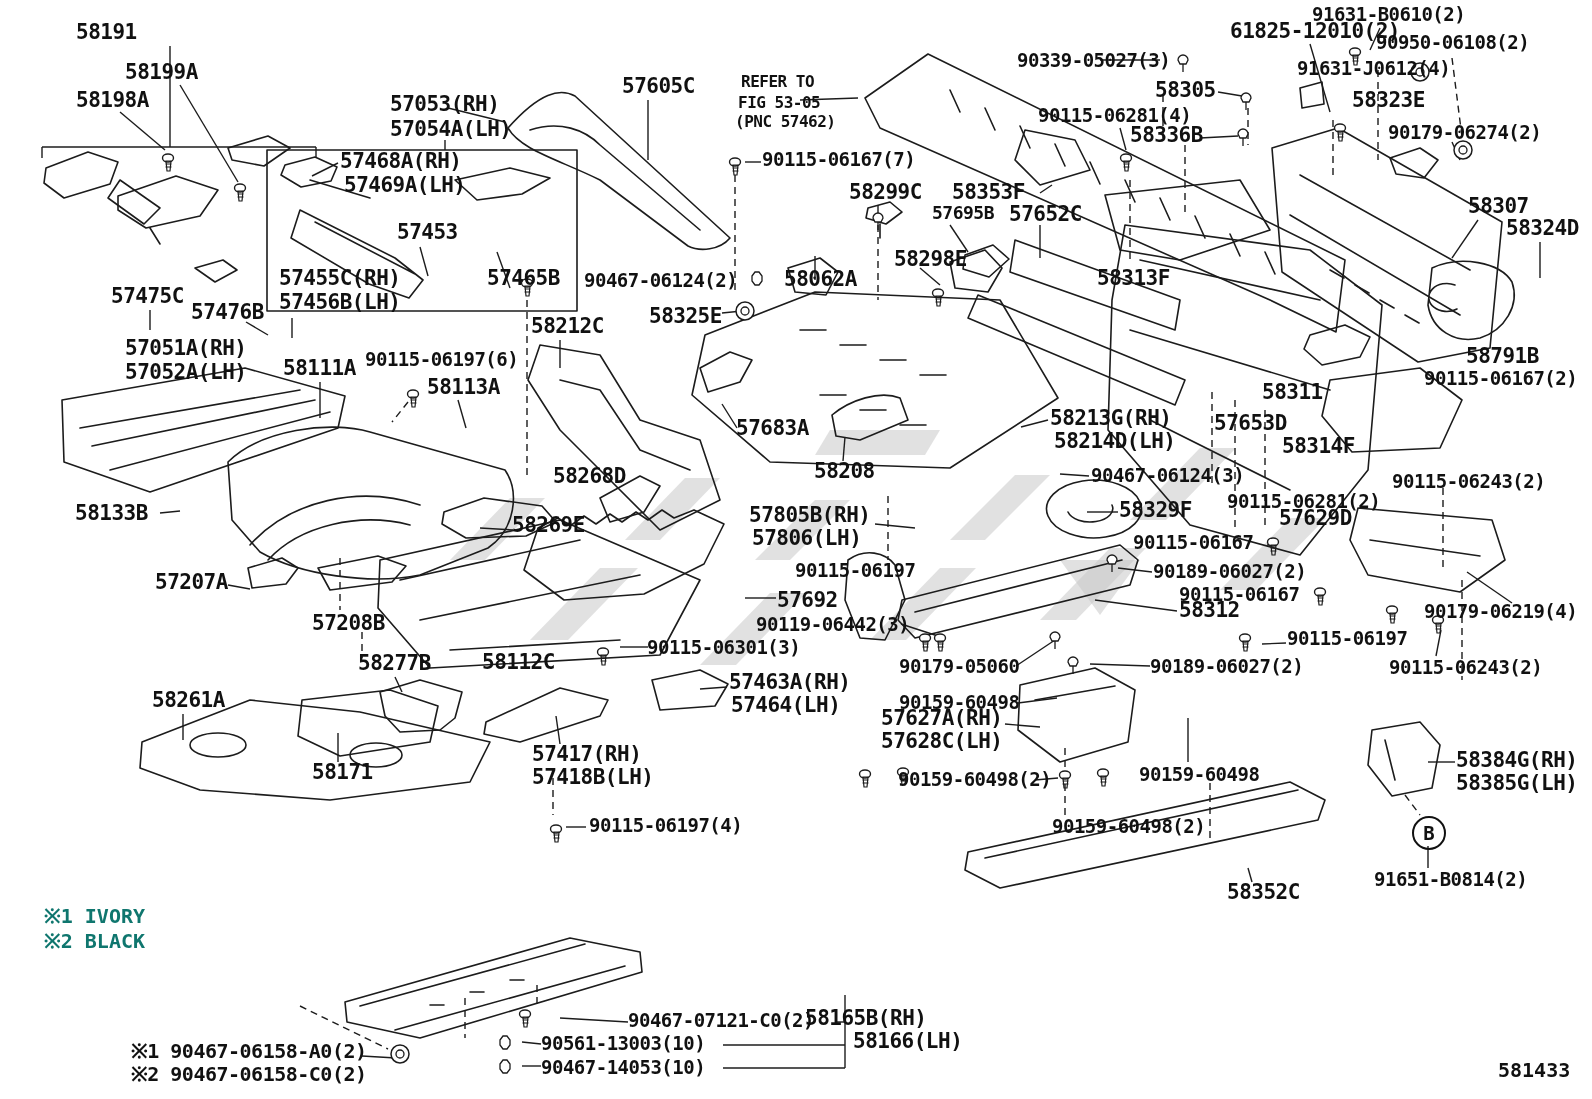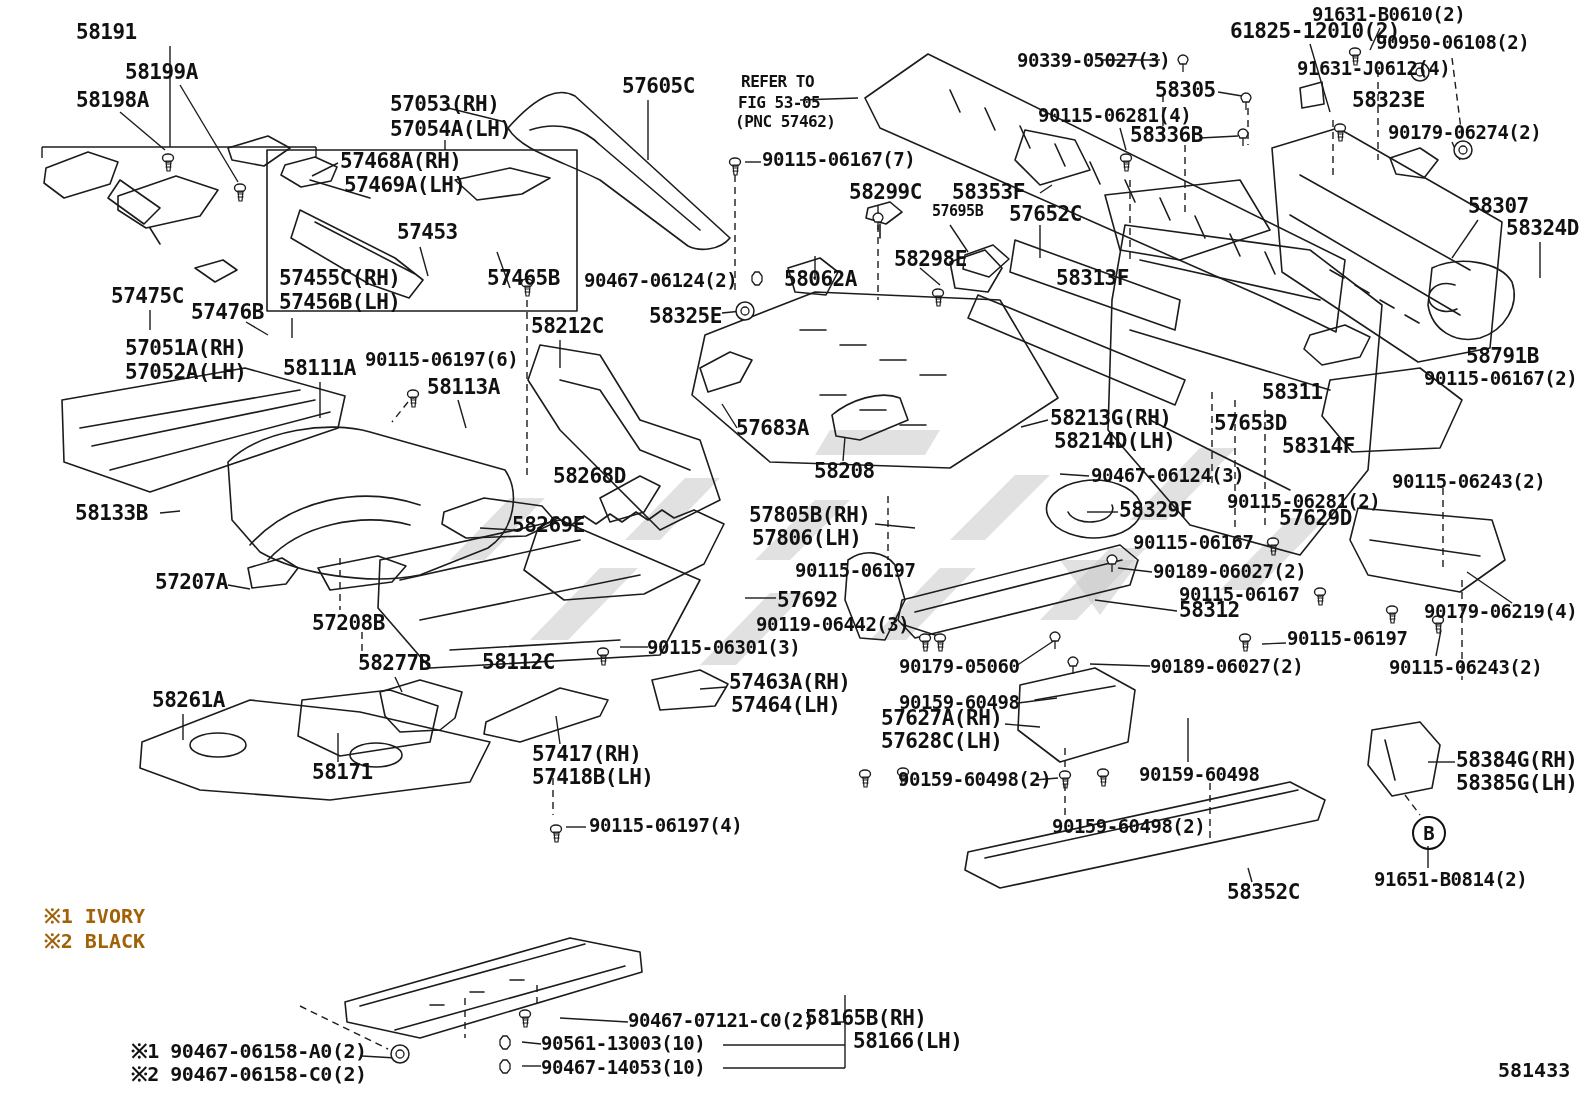--- a/index.html
+++ b/index.html
@@ -1,21 +1,21 @@
 <!DOCTYPE html>
 <html><head>
 <meta charset="utf-8">
 <style>
   html,body{margin:0;padding:0;background:#ffffff;}
   #stage{position:relative;width:1592px;height:1099px;background:#fff;overflow:hidden;
          font-family:"DejaVu Sans Mono","Liberation Mono",monospace;}
   #lineart{position:absolute;left:0;top:0;}
   .lbl{position:absolute;white-space:pre;font-weight:bold;color:#111;line-height:1;
        font-family:"DejaVu Sans Mono","Liberation Mono",monospace;letter-spacing:-0.5px;}
-  .note{position:absolute;white-space:pre;font-weight:bold;color:#a16207;font-size:20px;line-height:1;}
+  .note{position:absolute;white-space:pre;font-weight:bold;color:#0f766e;font-size:20px;line-height:1;}
   #marker-b{position:absolute;left:1412px;top:816px;width:30px;height:30px;border:2px solid #111;
             border-radius:50%;display:flex;align-items:center;justify-content:center;
             font-size:19px;font-weight:bold;color:#111;}
   #figcode{position:absolute;left:1498px;top:1058px;font-size:20px;font-weight:bold;color:#111;}
   #note1{left:44px;top:906px;}
   #note2{left:44px;top:931px;}
 </style>
 </head>
 <body>
 <div id="stage">
@@ -273,31 +273,31 @@
       <div class="lbl" style="left: 1038px; top: 106px; font-size: 19px;">90115-06281(4)</div>
       <div class="lbl" style="left: 1130px; top: 125px; font-size: 21px;">58336B</div>
       <div class="lbl" style="left: 1388px; top: 123px; font-size: 19px;">90179-06274(2)</div>
       <div class="lbl" style="left: 1468px; top: 196px; font-size: 21px;">58307</div>
       <div class="lbl" style="left: 1506px; top: 218px; font-size: 21px;">58324D</div>
       <div class="lbl" style="left: 340px; top: 151px; font-size: 21px;">57468A(RH)</div>
       <div class="lbl" style="left: 344px; top: 175px; font-size: 21px;">57469A(LH)</div>
       <div class="lbl" style="left: 397px; top: 222px; font-size: 21px;">57453</div>
       <div class="lbl" style="left: 849px; top: 182px; font-size: 21px;">58299C</div>
       <div class="lbl" style="left: 952px; top: 182px; font-size: 21px;">58353F</div>
-      <div class="lbl" style="left: 932px; top: 204px; font-size: 15px;">57695B</div>
+      <div class="lbl" style="left: 932px; top: 204px; font-size: 18px;">57695B</div>
       <div class="lbl" style="left: 1009px; top: 204px; font-size: 21px;">57652C</div>
       <div class="lbl" style="left: 784px; top: 233px; font-size: 21px; margin-top: 36px;">58062A</div>
       <div class="lbl" style="left: 894px; top: 249px; font-size: 21px;">58298E</div>
       <div class="lbl" style="left: 279px; top: 268px; font-size: 21px;">57455C(RH)</div>
       <div class="lbl" style="left: 279px; top: 292px; font-size: 21px;">57456B(LH)</div>
       <div class="lbl" style="left: 487px; top: 268px; font-size: 21px;">57465B</div>
       <div class="lbl" style="left: 584px; top: 271px; font-size: 19px;">90467-06124(2)</div>
       <div class="lbl" style="left: 111px; top: 286px; font-size: 21px;">57475C</div>
       <div class="lbl" style="left: 191px; top: 302px; font-size: 21px;">57476B</div>
-      <div class="lbl" style="left: 1056px; top: 268px; font-size: 21px; text-align: right;">58313F</div>
+      <div class="lbl" style="left: 1097px; top: 268px; font-size: 21px; text-align: right;">58313F</div>
       <div class="lbl" style="left: 649px; top: 306px; font-size: 21px;">58325E</div>
       <div class="lbl" style="left: 125px; top: 338px; font-size: 21px;">57051A(RH)</div>
       <div class="lbl" style="left: 125px; top: 362px; font-size: 21px;">57052A(LH)</div>
       <div class="lbl" style="left: 531px; top: 316px; font-size: 21px;">58212C</div>
       <div class="lbl" style="left: 365px; top: 350px; font-size: 19px;">90115-06197(6)</div>
       <div class="lbl" style="left: 283px; top: 358px; font-size: 21px;">58111A</div>
       <div class="lbl" style="left: 427px; top: 377px; font-size: 21px;">58113A</div>
       <div class="lbl" style="left: 1466px; top: 346px; font-size: 21px;">58791B</div>
       <div class="lbl" style="left: 1424px; top: 369px; font-size: 19px;">90115-06167(2)</div>
       <div class="lbl" style="left: 1262px; top: 382px; font-size: 21px;">58311</div>

